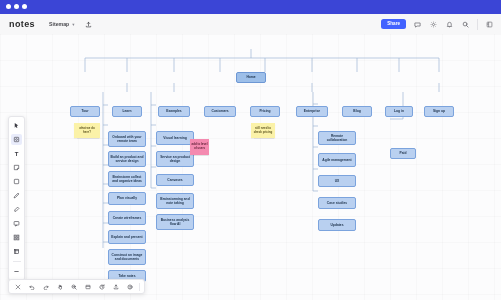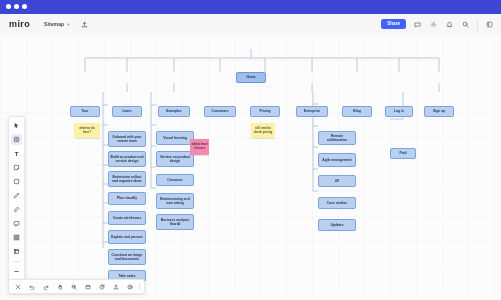--- a/index.html
+++ b/index.html
@@ -114,21 +114,21 @@
 
   <div class="titlebar">
     <div class="dots">
       <span class="dot"></span>
       <span class="dot"></span>
       <span class="dot"></span>
     </div>
   </div>
 
   <div class="topbar">
-    <span class="logo">miro</span>
+    <span class="logo">notes</span>
     <span class="doc-title">Sitemap</span>
     <span class="caret">▾</span>
     <span class="share-icon">
       <svg width="7" height="7" viewBox="0 0 16 16" fill="none" stroke="#4a4a4f" stroke-width="1.6" stroke-linecap="round" stroke-linejoin="round">
         <path d="M8 11V3M8 3 5 6M8 3l3 3"></path>
           <path d="M3 12v1.5h10V12"></path>
       </svg>
     </span>
 
     <div class="topbar-right">

